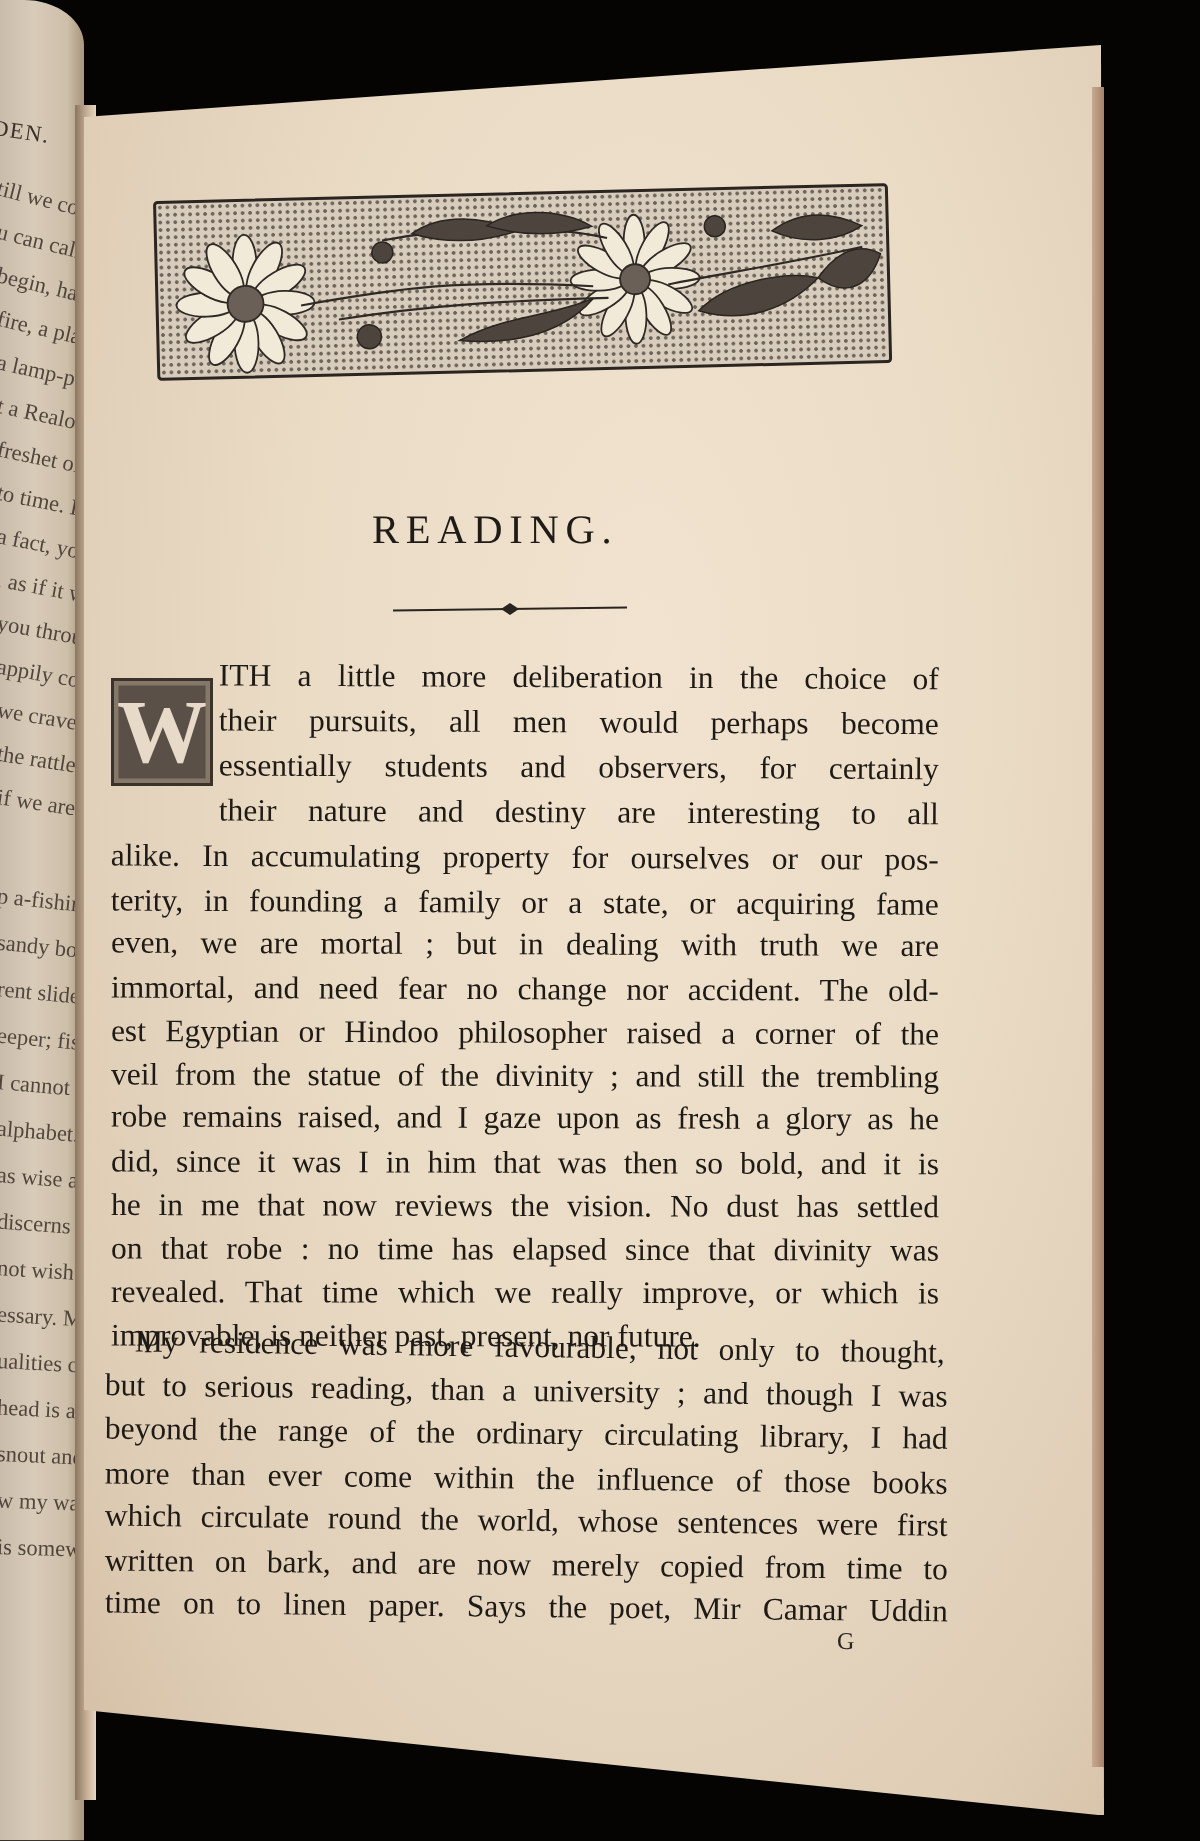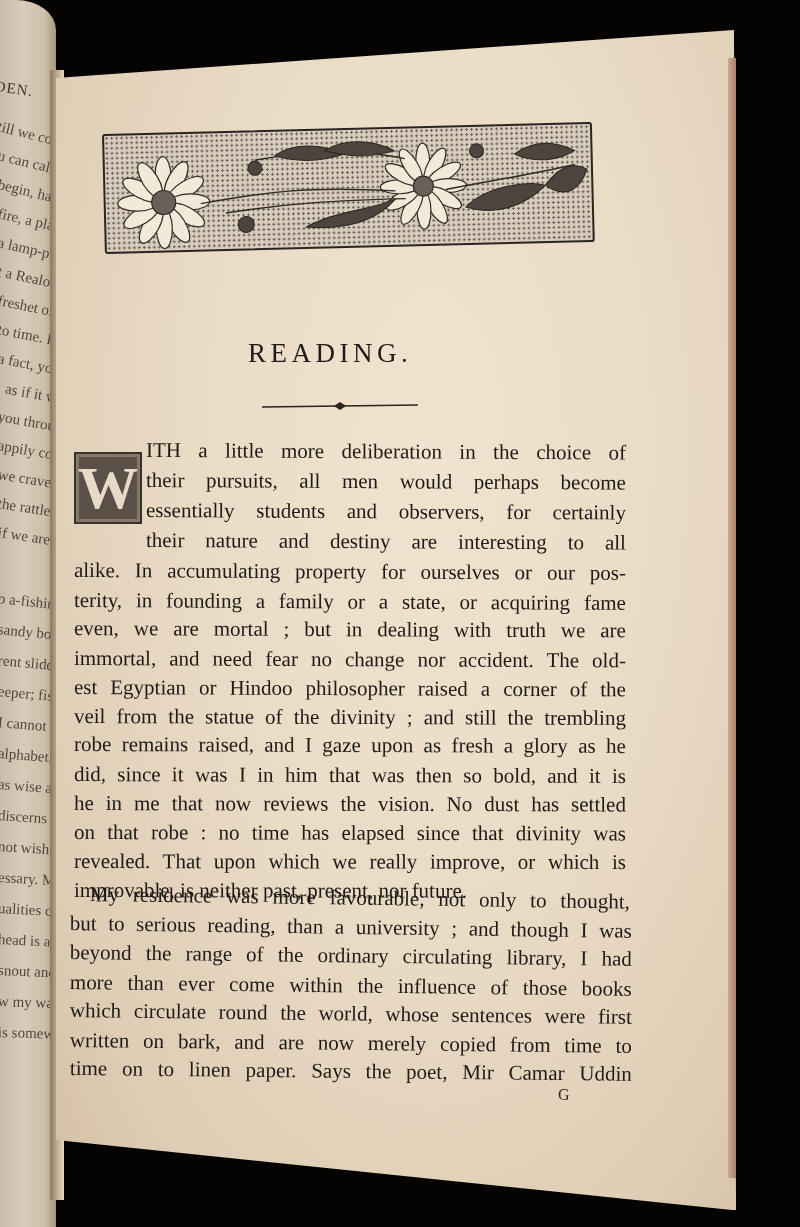--- a/index.html
+++ b/index.html
@@ -187,21 +187,21 @@
     <div class="line" style="left: 74px; top: 560px; width: 552px; transform: rotate(0.3deg); transform-origin: left top;">alike.  In accumulating property for ourselves or our pos-</div>
     <div class="line" style="left: 74px; top: 590px; width: 552px; transform: rotate(0.3deg); transform-origin: left top;">terity, in founding a family or a state, or acquiring fame</div>
     <div class="line" style="left: 74px; top: 618px; width: 552px; transform: rotate(0.25deg); transform-origin: left top;">even, we are mortal ; but in dealing with truth we are</div>
     <div class="line" style="left: 74px; top: 648px; width: 552px; transform: rotate(0.25deg); transform-origin: left top;">immortal, and need fear no change nor accident.  The old-</div>
     <div class="line" style="left: 74px; top: 677px; width: 552px; transform: rotate(0.25deg); transform-origin: left top;">est Egyptian or Hindoo philosopher raised a corner of the</div>
     <div class="line" style="left: 74px; top: 706px; width: 552px; transform: rotate(0.2deg); transform-origin: left top;">veil from the statue of the divinity ; and still the trembling</div>
     <div class="line" style="left: 74px; top: 734px; width: 552px; transform: rotate(0.2deg); transform-origin: left top;">robe remains raised, and I gaze upon as fresh a glory as he</div>
     <div class="line" style="left: 74px; top: 764px; width: 552px; transform: rotate(0.2deg); transform-origin: left top;">did, since it was I in him that was then so bold, and it is</div>
     <div class="line" style="left: 74px; top: 793px; width: 552px; transform: rotate(0.15deg); transform-origin: left top;">he in me that now reviews the vision.  No dust has settled</div>
     <div class="line" style="left: 74px; top: 822px; width: 552px; transform: rotate(0.15deg); transform-origin: left top;">on that robe : no time has elapsed since that divinity was</div>
-    <div class="line" style="left: 74px; top: 851px; width: 552px; transform: rotate(0.1deg); transform-origin: left top;">revealed.  That upon which we really improve, or which is</div>
+    <div class="line" style="left: 74px; top: 851px; width: 552px; transform: rotate(0.1deg); transform-origin: left top;">revealed.  That time which we really improve, or which is</div>
     <div class="line" style="left: 74px; top: 880px; text-align-last: left; text-align: left; transform: rotate(0.1deg); transform-origin: left top;">improvable, is neither past, present, nor future.</div>
     <div class="line" style="left: 90px; top: 884px; width: 540px; transform: rotate(0.8deg); transform-origin: left top;">My residence was more favourable, not only to thought,</div>
     <div class="line" style="left: 70px; top: 913px; width: 562px; transform: rotate(0.8deg); transform-origin: left top;">but to serious reading, than a university ; and though I was</div>
     <div class="line" style="left: 70px; top: 942px; width: 562px; transform: rotate(0.7deg); transform-origin: left top;">beyond the range of the ordinary circulating library, I had</div>
     <div class="line" style="left: 70px; top: 972px; width: 562px; transform: rotate(0.7deg); transform-origin: left top;">more than ever come within the influence of those books</div>
     <div class="line" style="left: 70px; top: 1000px; width: 562px; transform: rotate(0.7deg); transform-origin: left top;">which circulate round the world, whose sentences were first</div>
     <div class="line" style="left: 70px; top: 1030px; width: 562px; transform: rotate(0.6deg); transform-origin: left top;">written on bark, and are now merely copied from time to</div>
     <div class="line" style="left: 70px; top: 1058px; width: 562px; transform: rotate(0.6deg); transform-origin: left top;">time on to linen paper.  Says the poet, Mir Camar Uddin</div>
   </div>
 

